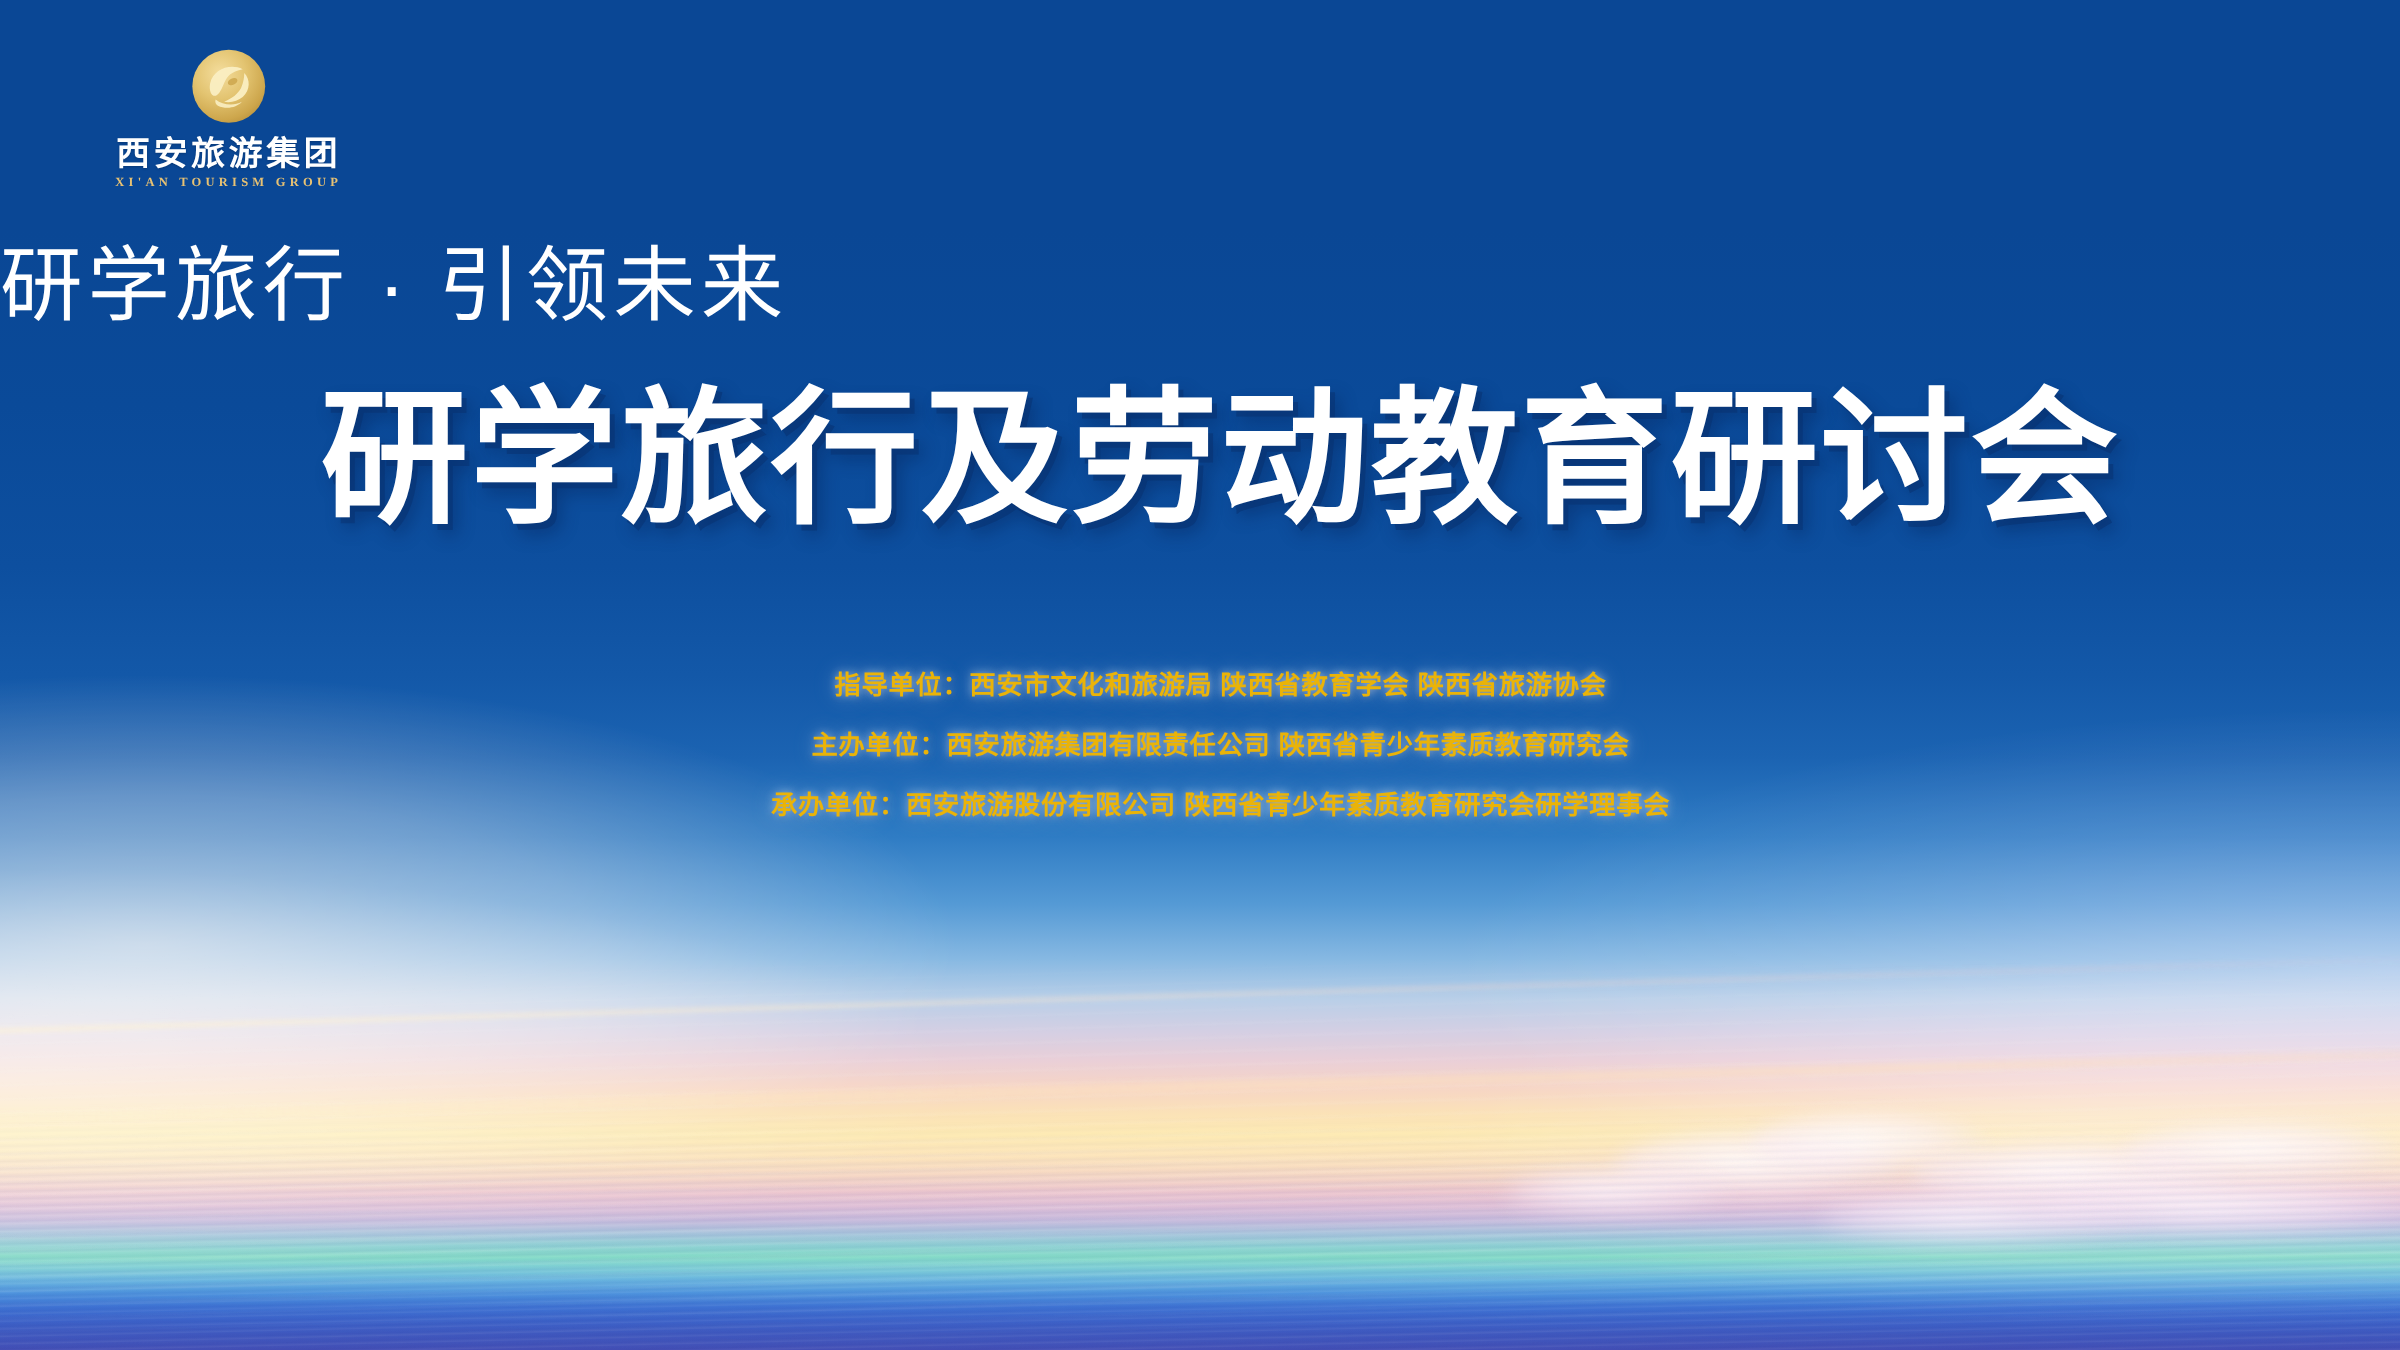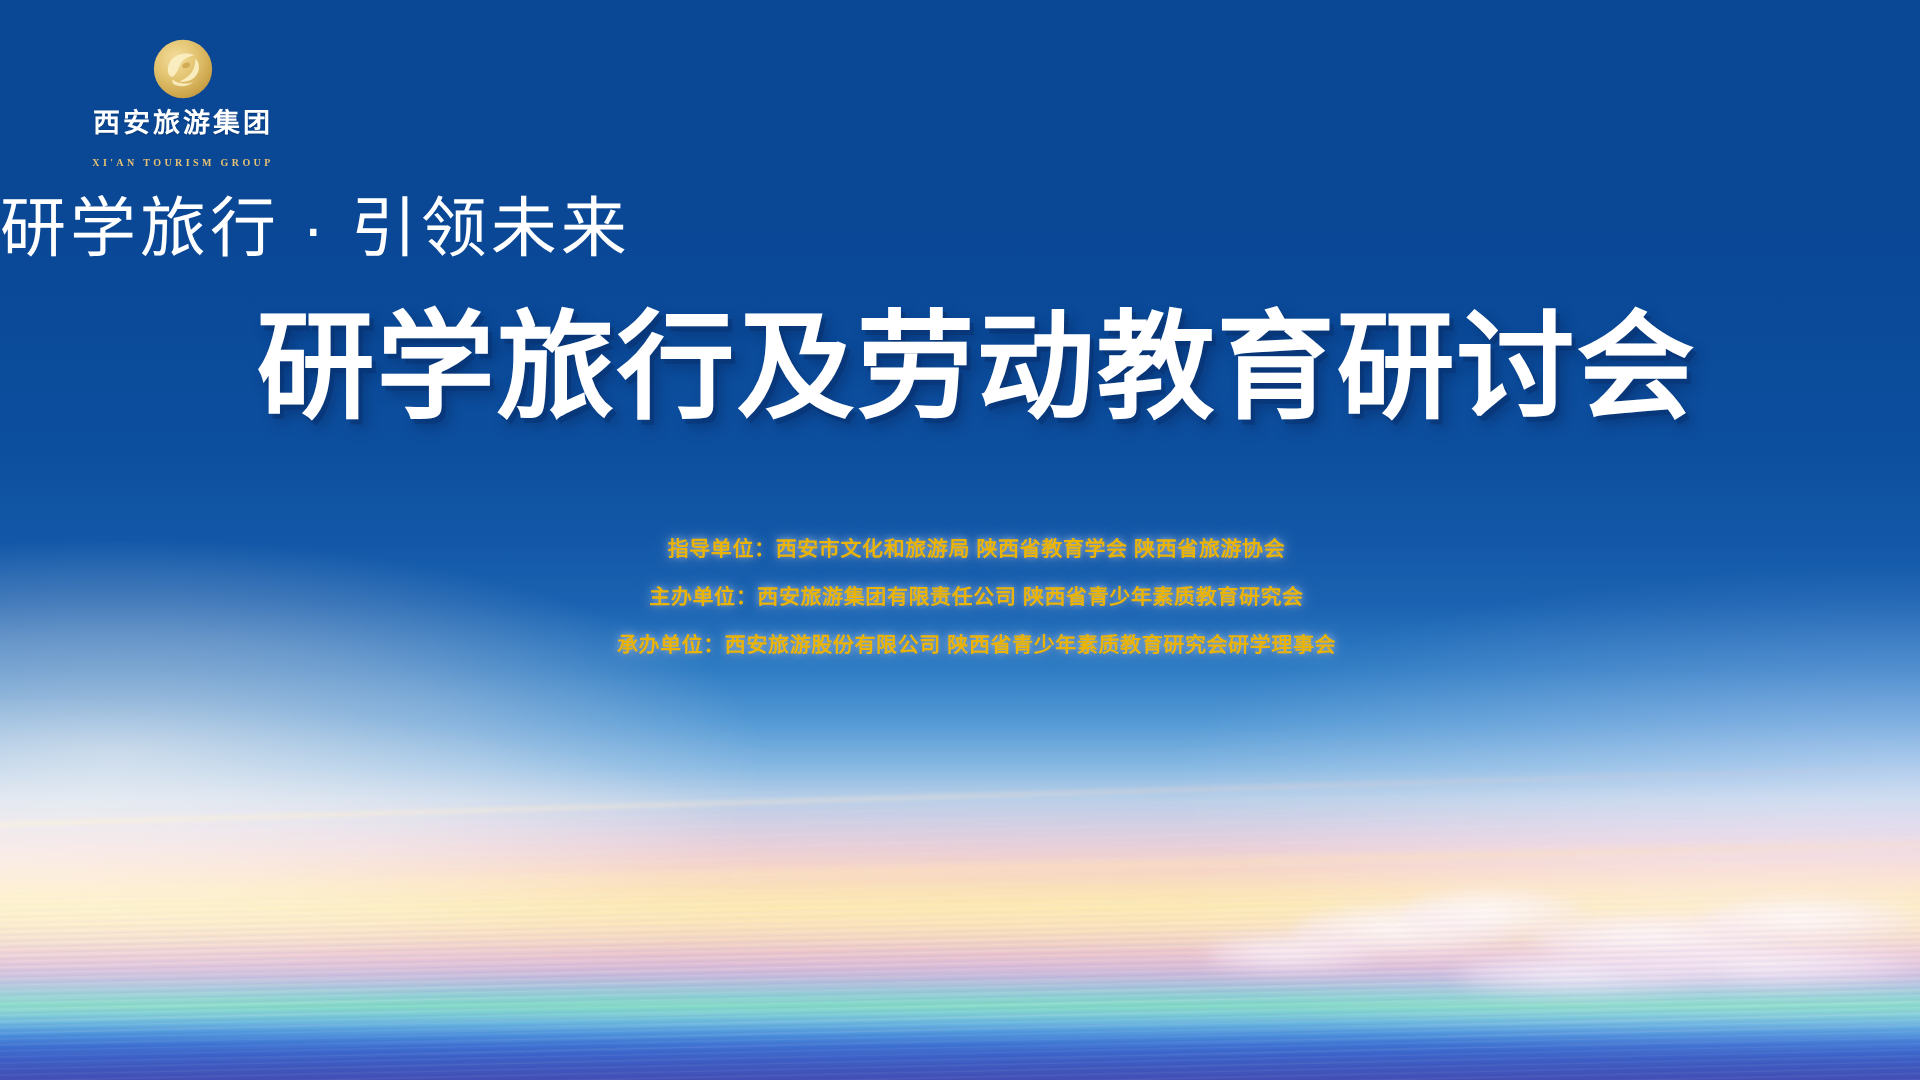--- a/index.html
+++ b/index.html
@@ -197,21 +197,21 @@
     font-family: "Liberation Serif", "DejaVu Serif", serif;
     font-size: 27px;
     font-weight: 700;
     letter-spacing: 3px;
     color: #ffffff;
     white-space: nowrap;
     text-shadow: 0 1px 2px rgba(0,0,0,0.20);
   }
 
   #logo-en {
-    margin-top: 21px;
+    margin-top: 5px;
     font-family: "Liberation Serif", "DejaVu Serif", serif;
     font-size: 10px;
     font-weight: 700;
     letter-spacing: 3.4px;
     color: #e8c273;
     white-space: nowrap;
   }
 
   
 

